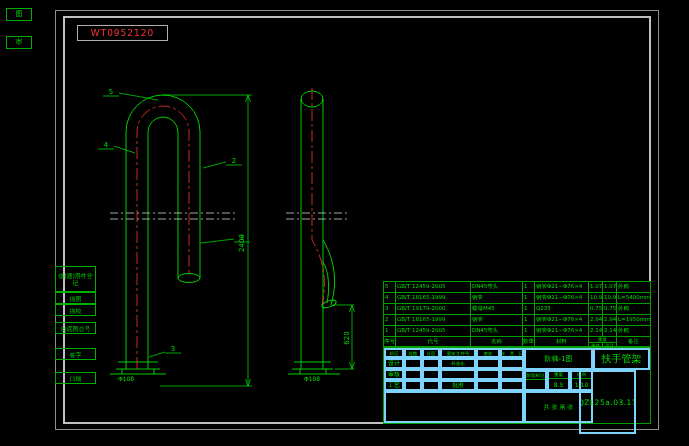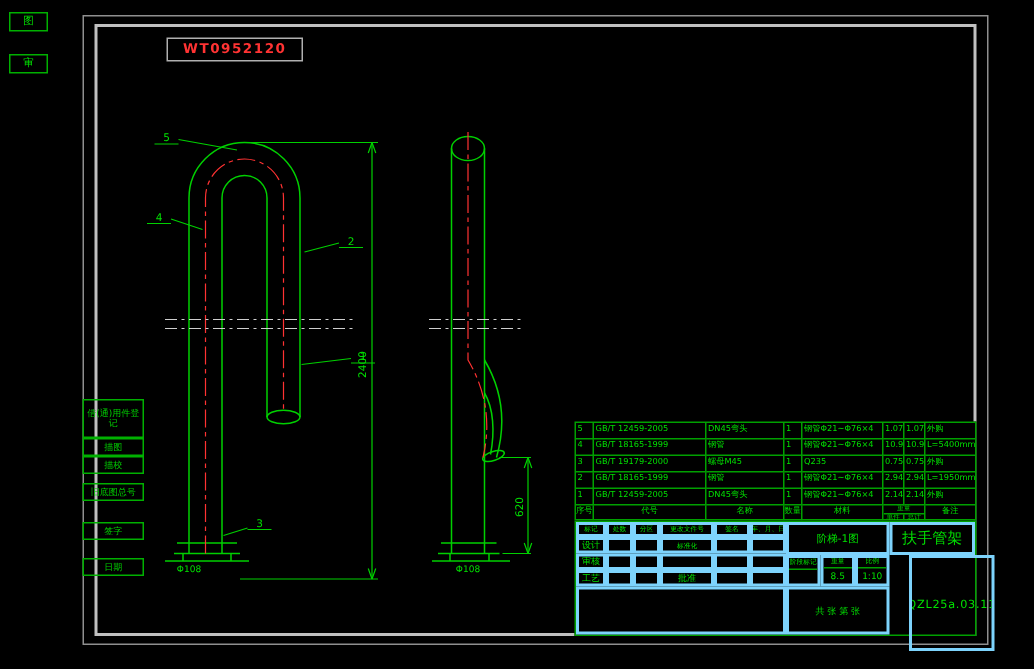--- a/index.html
+++ b/index.html
@@ -9,22 +9,22 @@
     background:#000; overflow:hidden;
     font-family:"DejaVu Sans", sans-serif; color:#00e000;
   }
   .frame-outer { position:absolute; left:55px; top:10px; width:604px; height:420px;
     border:1px solid #8f8f8f; }
   .frame-inner { position:absolute; left:63px; top:16px; width:588px; height:408px;
     border:2px solid #c0c0c0; }
   .corner-mark { position:absolute; left:6px; width:26px; height:13px;
     border:1px solid #00b000; color:#00e000; font-size:7px; line-height:11px;
     text-align:center; overflow:hidden; }
-  .stamp { position:absolute; left:111px; top:25px; width:91px; height:16px;
-    border:1px solid #b0b0b0; color:#ff3333; font-weight:bold; font-size:9px;
+  .stamp { position:absolute; left:77px; top:25px; width:91px; height:16px;
+    border:1px solid #b0b0b0; color:#ff3333; font-weight:normal; font-size:9px;
     line-height:14px; text-align:center; letter-spacing:1px; overflow:hidden; }
   .margin-box { position:absolute; left:55px; width:41px;
     border:1px solid #00b000; color:#00d000; font-size:6px; line-height:7px;
     display:flex; align-items:center; justify-content:center; text-align:center;
     overflow:hidden; }
   svg { position:absolute; left:0; top:0; }
   svg text { font-family:"DejaVu Sans", sans-serif; fill:#00e000; }
 
   
   .bom { position:absolute; left:383px; top:281px; width:268px; height:66px;
@@ -237,16 +237,16 @@
       <div class="tb-lab">重量</div>
       <div class="tb-val">8.5</div>
     </div>
     <div class="tb tb-col" style="left:186px;top:22px;width:23px;height:21px">
       <div class="tb-lab">比例</div>
       <div class="tb-val">1:10</div>
     </div>
     <div class="tb" style="left:140px;top:43px;width:69px;height:32px">共 张 第 张</div>
 
     <div class="tb tb-name" style="left:209px;top:0;width:57px;height:22px">扶手管架</div>
-    <div class="tb tb-num" style="left:222px;top:22px;width:57px;height:64px">QZL25a.03.11</div>
+    <div class="tb tb-num" style="left:195px;top:22px;width:57px;height:64px">QZL25a.03.11</div>
   </div>
 
 </div>
 
 </body></html>

